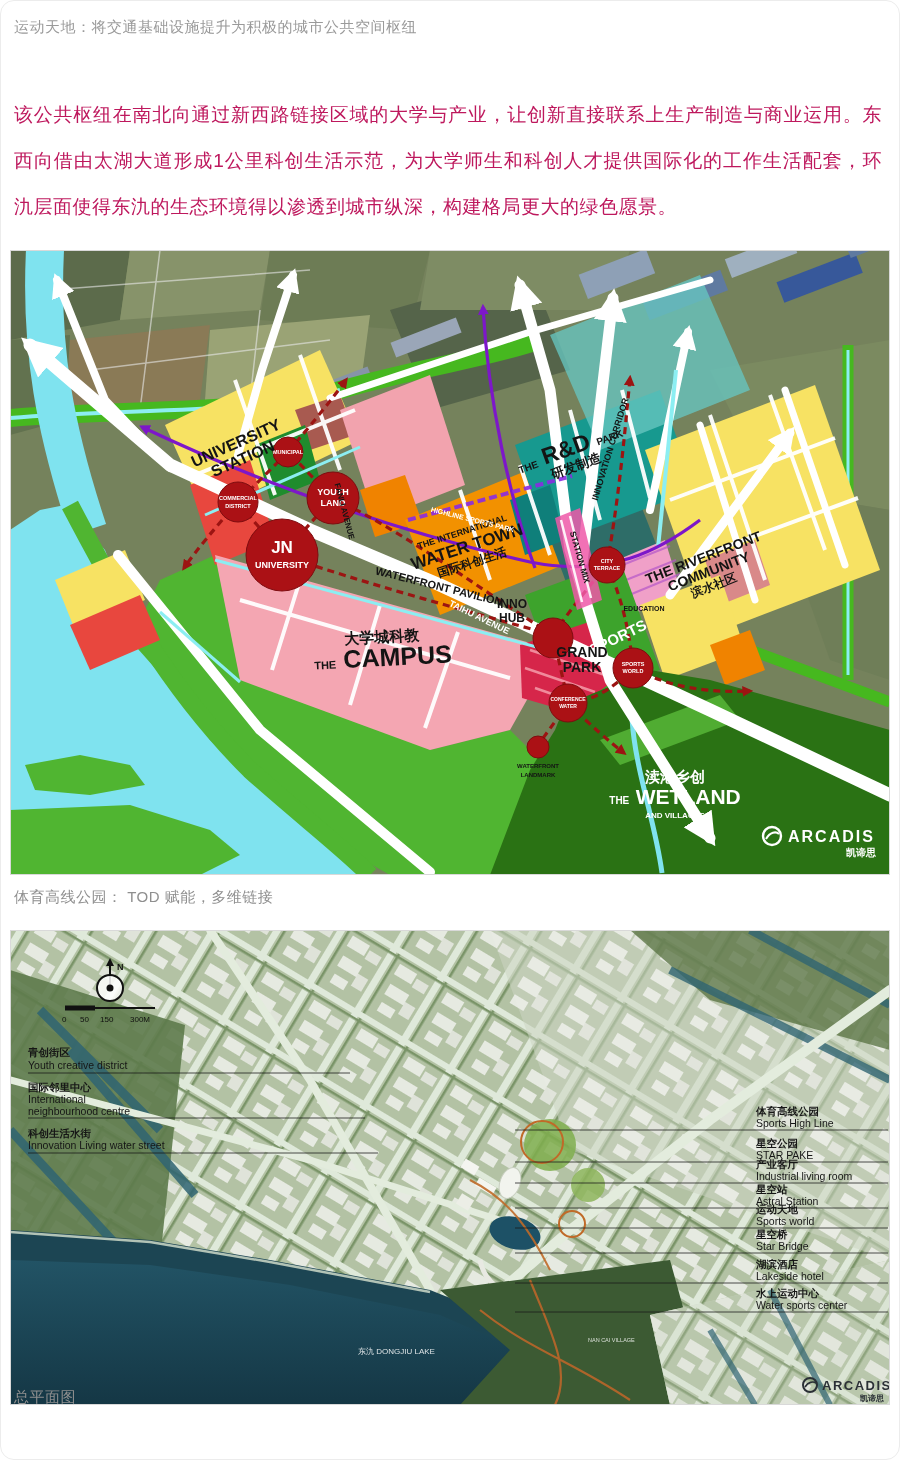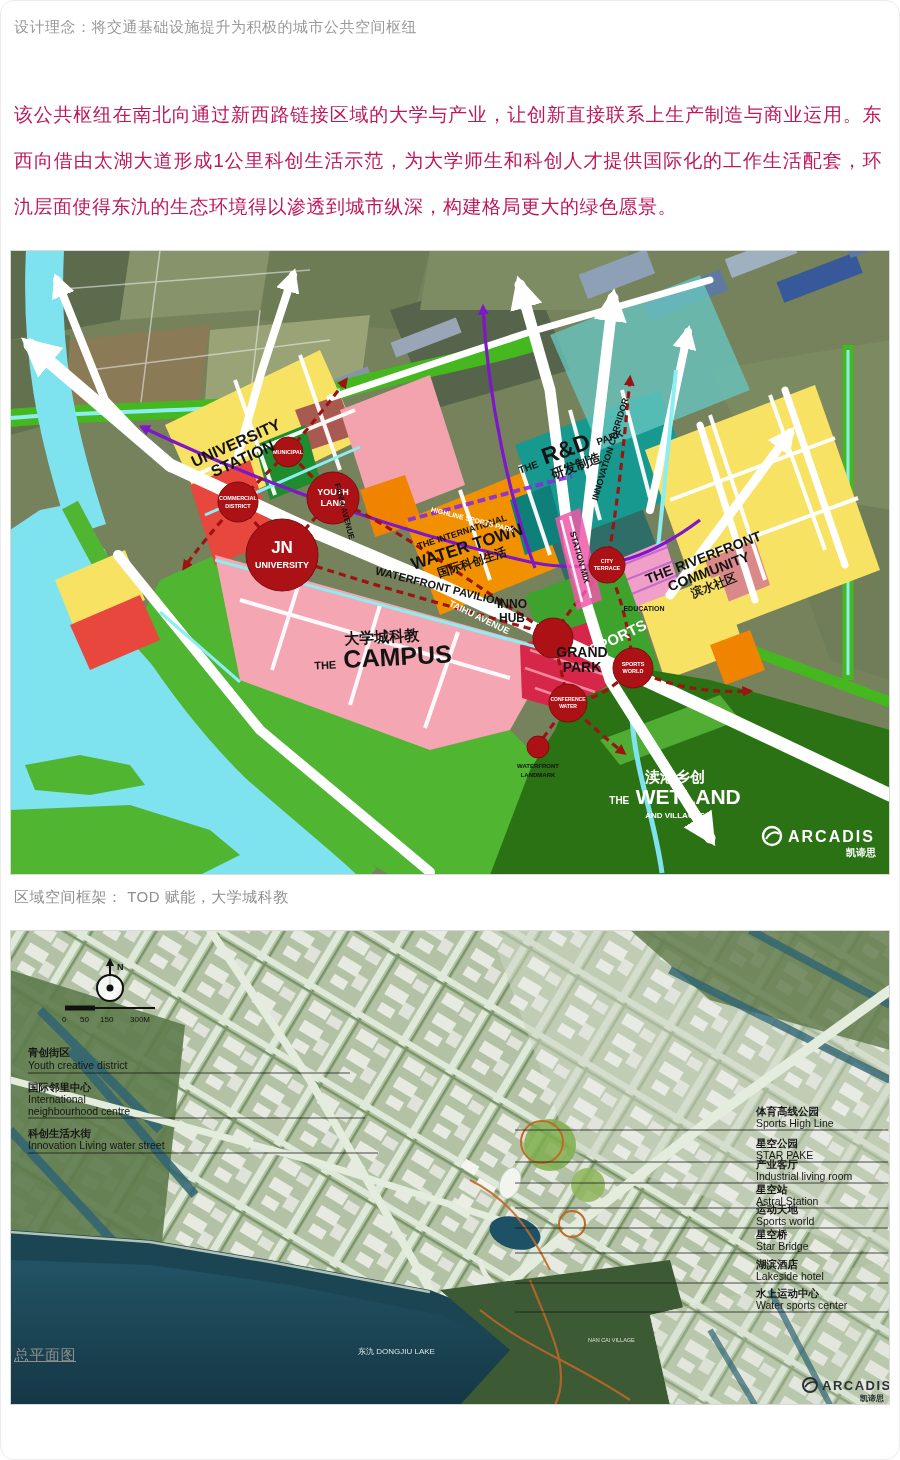--- a/index.html
+++ b/index.html
@@ -2,36 +2,36 @@
 <html><head>
 <meta charset="utf-8">
 <style>
   html,body{margin:0;padding:0;background:#fff;}
   body{width:900px;height:1460px;position:relative;font-family:"Liberation Sans","DejaVu Sans",sans-serif;overflow:hidden;}
   .card{position:absolute;left:0;top:0;width:898px;height:1458px;border:1px solid #ececec;border-radius:14px;background:#fff;}
   .subtitle{position:absolute;left:14px;top:18px;width:860px;font-size:15px;color:#9a9a9a;letter-spacing:.5px;}
   .para{position:absolute;left:14px;top:92px;width:868px;font-size:19px;line-height:46px;color:#be185d;text-align:justify;letter-spacing:.5px;}
   .cap{position:absolute;left:14px;font-size:15px;color:#8f8f8f;letter-spacing:.5px;}
   .cap1{top:888px;}
-  .cap2{top:1346px;text-decoration:underline;}
+  .cap2{top:1388px;}
   .fig{position:absolute;left:10px;display:block;}
   .fig1{top:250px;}
   .fig2{top:930px;}
   svg{display:block;}
   svg text{font-family:"Liberation Sans","DejaVu Sans",sans-serif;}
   .b{font-weight:bold;}
   .wt{fill:#ffffff;}
   .bt{fill:#141414;}
 </style>
 </head>
 <body>
 
 <div class="card"></div>
 
-<div class="subtitle">设计理念：将交通基础设施提升为积极的城市公共空间枢纽</div>
+<div class="subtitle">运动天地：将交通基础设施提升为积极的城市公共空间枢纽</div>
 <div class="para">该公共枢纽在南北向通过新西路链接区域的大学与产业，让创新直接联系上生产制造与商业运用。东西向借由太湖大道形成1公里科创生活示范，为大学师生和科创人才提供国际化的工作生活配套，环氿层面使得东氿的生态环境得以渗透到城市纵深，构建格局更大的绿色愿景。</div>
 
 <svg class="fig fig1" width="880" height="625" viewBox="0 0 880 625">
   <defs>
     <marker id="aw" viewBox="0 0 10 10" refX="7" refY="5" markerWidth="3" markerHeight="3" orient="auto-start-reverse">
         <path d="M0,0L10,5L0,10z" fill="#ffffff"></path>
       </marker>
     <marker id="ar" viewBox="0 0 10 10" refX="7" refY="5" markerWidth="3.4" markerHeight="3.4" orient="auto-start-reverse">
         <path d="M0,0L10,5L0,10z" fill="#9c1412"></path>
       </marker>
@@ -268,21 +268,21 @@
   <g>
     <circle cx="762" cy="586" r="9" fill="none" stroke="#ffffff" stroke-width="2.4"></circle>
     <path d="M756,589 C760,582 766,581 769,584" stroke="#ffffff" stroke-width="2" fill="none"></path>
     <text x="778" y="592" font-size="16" class="b wt" letter-spacing="2">ARCADIS</text>
     <text x="836" y="606" font-size="10" class="b wt">凯谛思</text>
   </g>
 
   <rect x="0.5" y="0.5" width="879" height="624" fill="none" stroke="#d9d9d9"></rect>
 </svg>
 
-<div class="cap cap1">区域空间框架： TOD 赋能，大学城科教</div>
+<div class="cap cap1">体育高线公园： TOD 赋能，多维链接</div>
 
 <svg class="fig fig2" width="880" height="475" viewBox="0 0 880 475">
   <defs>
     <pattern id="grid2" width="55" height="75" patternUnits="userSpaceOnUse" patternTransform="rotate(31 440 240)">
       <rect width="55" height="75" fill="#b3c2a4"></rect>
       <rect x="0" y="0" width="7" height="75" fill="#dfe9da"></rect>
       <rect x="9" y="0" width="2.5" height="75" fill="#7a9468"></rect>
       <rect x="0" y="0" width="55" height="6" fill="#dfe9da"></rect>
       <rect x="0" y="8" width="55" height="2.5" fill="#7a9468"></rect>
     </pattern>

